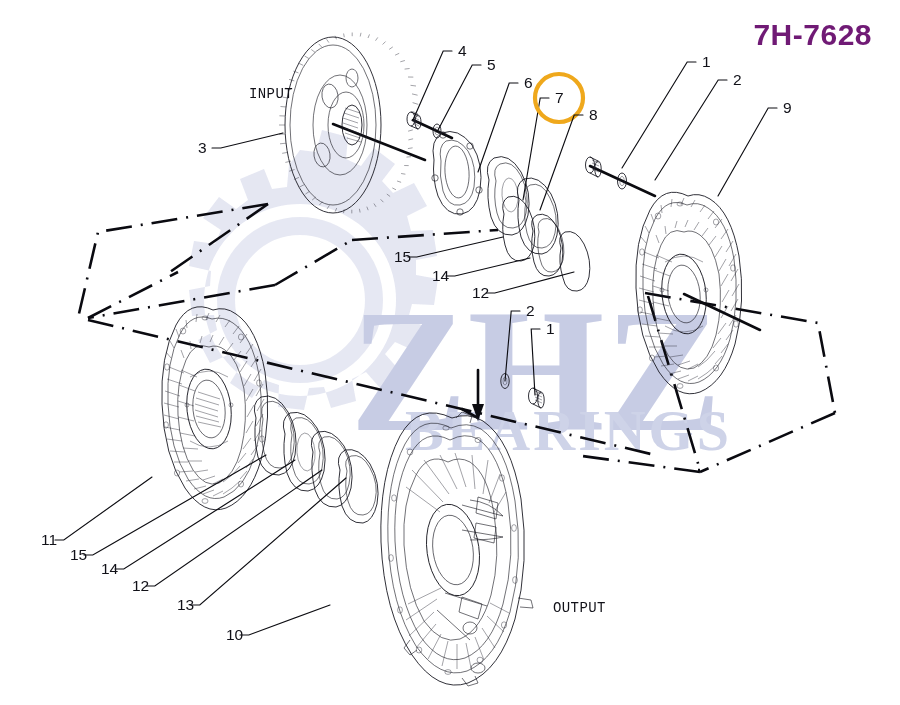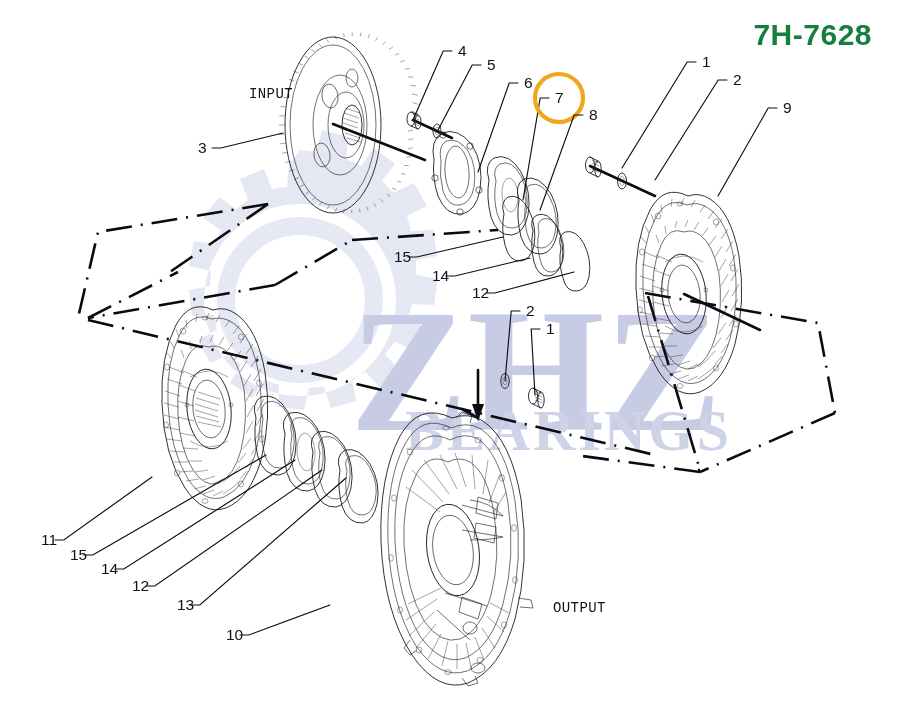--- a/index.html
+++ b/index.html
@@ -23,21 +23,21 @@
     height: 705px;
   }
   .part-number {
     position: absolute;
     right: 28px;
     top: 18px;
     font-family: "Liberation Sans", sans-serif;
     font-size: 30px;
     font-weight: 700;
     letter-spacing: 0.5px;
-    color: #15803d;
+    color: #701a75;
     white-space: nowrap;
   }
   
   .ink      { fill: none; stroke: #1a1a22; stroke-width: 0.9; }
   .ink-thin { fill: none; stroke: #23232c; stroke-width: 0.65; }
   .ink-hair { fill: none; stroke: #32323c; stroke-width: 0.45; }
   .lead     { fill: none; stroke: #0d0d12; stroke-width: 1.15; stroke-linecap: round; }
   .shaft    { fill: none; stroke: #0b0b10; stroke-width: 2.6; stroke-linecap: round; }
   .dashdot  { fill: none; stroke: #0a0a10; stroke-width: 2.6;
               stroke-dasharray: 26 9 2 9; stroke-linecap: butt; }

